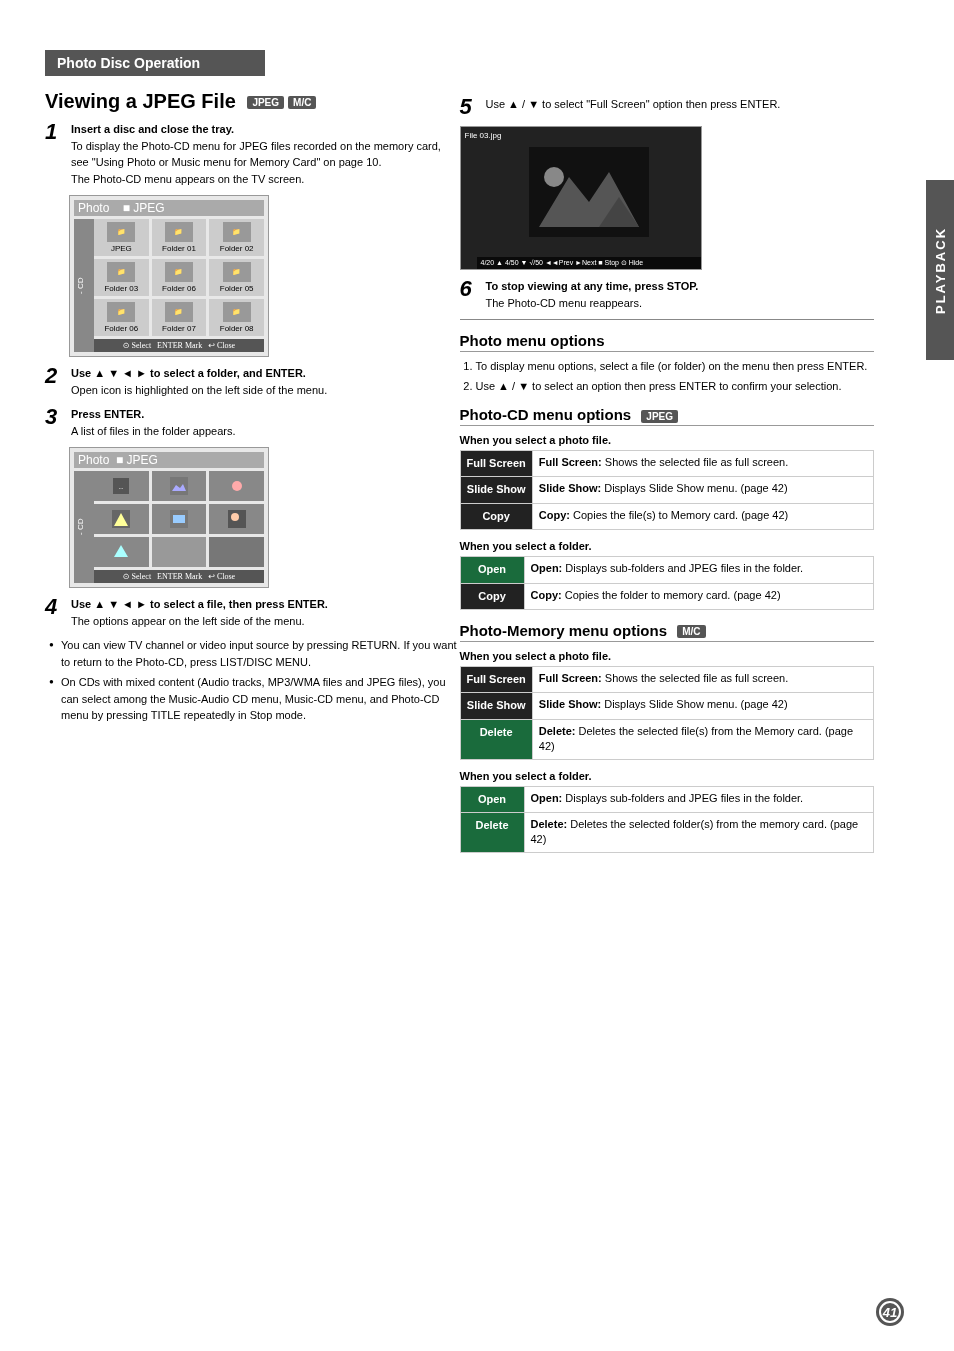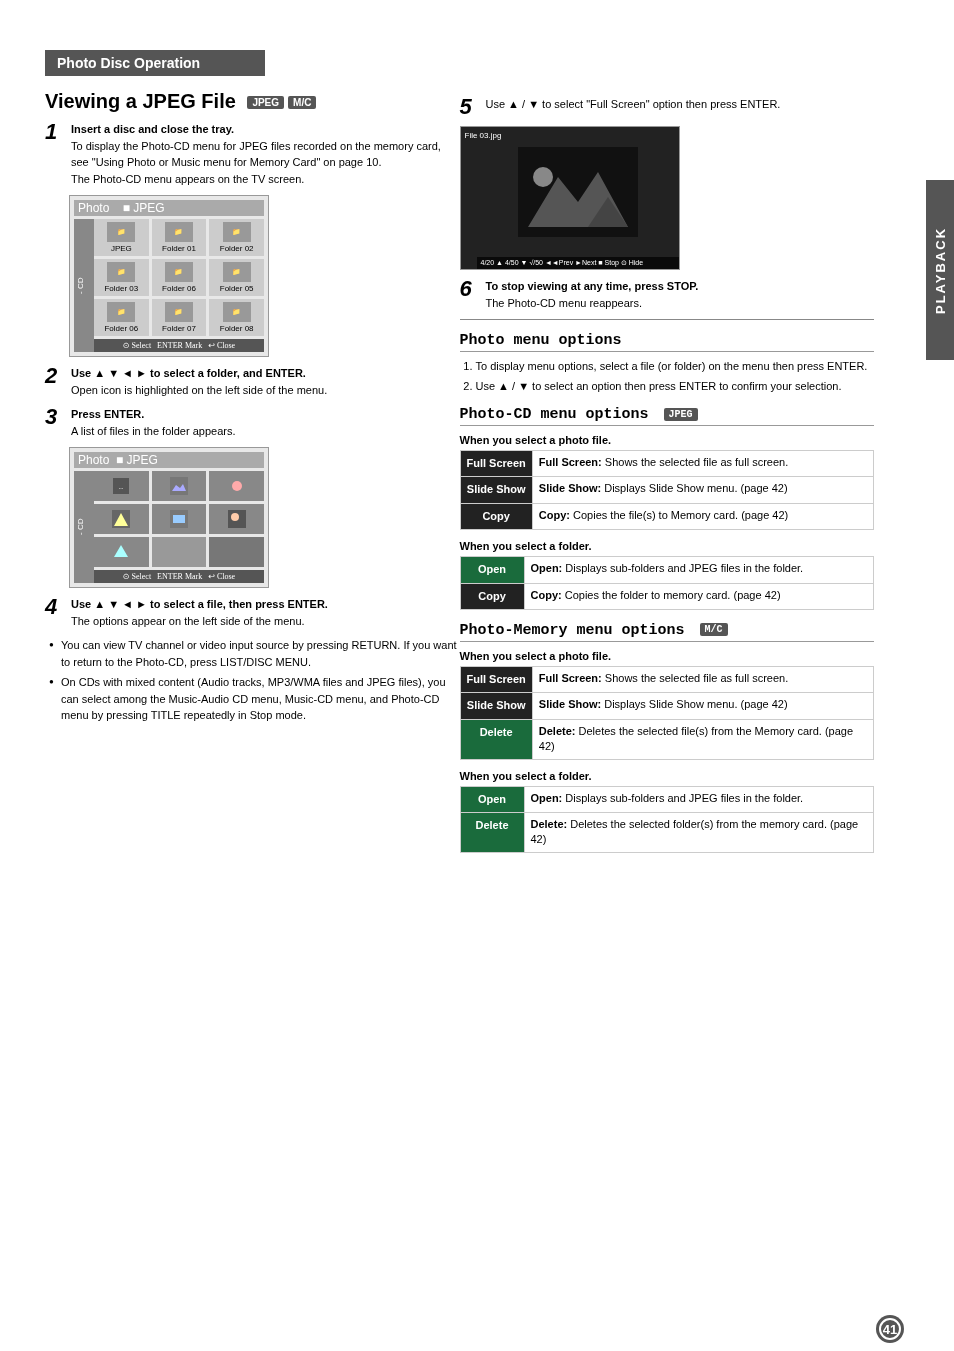--- a/index.html
+++ b/index.html
@@ -216,27 +216,26 @@
       font-size: 8px;
       top: 2px;
     }
     
     .subsection-title {
       font-size: 15px;
       font-weight: bold;
       margin: 12px 0 6px 0;
       border-bottom: 1px solid #999;
       padding-bottom: 2px;
-      font-family: Liberation Mono, monospace;
     }
     
     .fullscreen-view {
       border: 1px solid #999;
       background: #222;
-      width: 220px;
+      width: 242px;
       margin: 6px 0 8px 0;
       position: relative;
       padding-left: 16px;
     }
     .fullscreen-inner {
       height: 130px;
       display: flex;
       align-items: center;
       justify-content: center;
     }
@@ -297,32 +296,33 @@
       background: #1a6b3c;
     }
     .when-label {
       font-size: 11px;
       font-weight: bold;
       margin: 8px 0 4px 0;
     }
     
     .page-num {
       position: absolute;
-      bottom: 8px;
+      bottom: 25px;
       right: 50px;
       background: #555;
       color: #fff;
       width: 28px;
       height: 28px;
       border-radius: 50%;
       display: flex;
       align-items: center;
       justify-content: center;
       font-size: 13px;
       font-weight: bold;
+      font-style: italic;
     }
     .page-num-inner {
       
       border: 2px solid #fff;
       border-radius: 50%;
       width: 22px;
       height: 22px;
       display: flex;
       align-items: center;
       justify-content: center;

